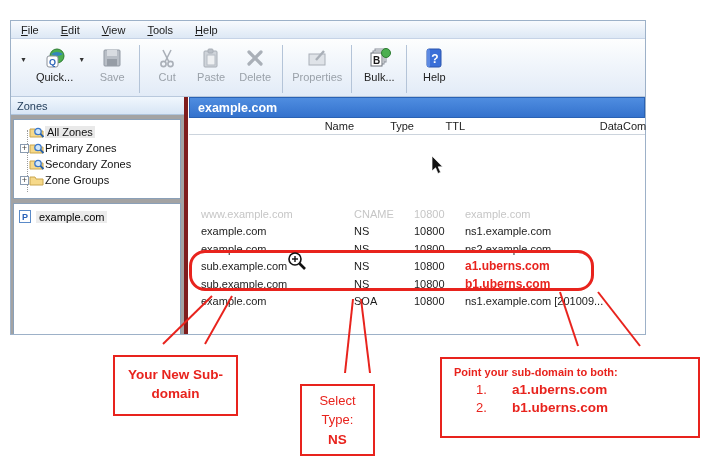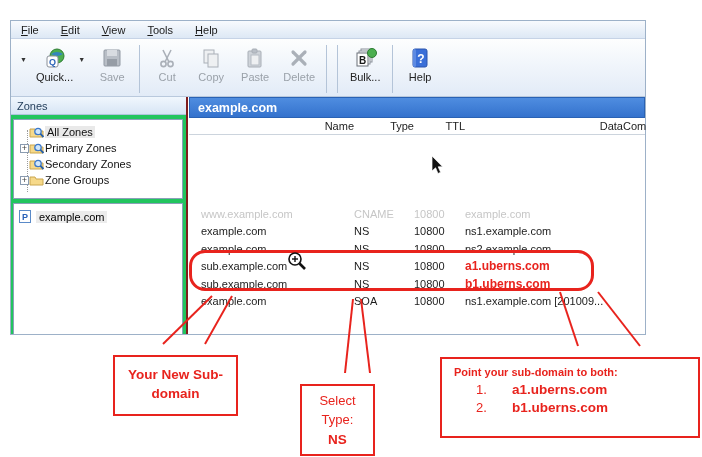--- a/index.html
+++ b/index.html
@@ -20,22 +20,22 @@
              border-bottom:1px solid #b9c9dd; display:flex; align-items:flex-start;
              padding:5px 2px 0 8px; }
   .tbtn { display:flex; flex-direction:column; align-items:center; justify-content:flex-start;
           font-size:11px; color:#222; padding:1px 4px; min-width:44px; }
   .tbtn .ticon { height:26px; display:flex; align-items:center; justify-content:center; }
   .tbtn.disabled { color:#9aa1a9; }
   .drop { font-size:7px; color:#333; margin:12px 5px 0 1px; }
   .tsep { width:1px; background:#b4c4d8; height:48px; margin:1px 5px 0 5px; }
 
   
-  .sidebar { position:absolute; left:0; top:76px; width:177px; bottom:0; background:#22c55e;
-             border-right:2px solid #7f1d1d; }
+  .sidebar { position:absolute; left:0; top:76px; width:177px; bottom:0; background:#a3a3a3;
+             border-right:4px solid #7f1d1d; }
   .zones-header { height:18px; background:linear-gradient(#f1f7fd,#d7e5f5);
                   border-bottom:1px solid #aec4dc; font-size:11px; color:#1f3a57;
                   padding:3px 0 0 6px; }
   .tree-panel { position:absolute; top:22px; left:2px; right:3px; height:80px;
                 border:1px solid #8aa0b8; background:#fff; padding-top:4px; }
   .tree-connector { position:absolute; left:13px; top:10px; height:62px; border-left:1px dotted #9a9a9a; }
   .tree-item { height:16px; display:flex; align-items:center; font-size:11px;
                color:#111; padding-left:6px; position:relative; }
   .expander { width:9px; height:9px; border:1px solid #8a9bb0; background:#fff; color:#444;
               font-size:9px; line-height:7px; text-align:center; flex:0 0 9px; }
@@ -128,48 +128,48 @@
                 <circle cx="8.5" cy="18" r="2.6"></circle>
                 <circle cx="15.5" cy="18" r="2.6"></circle>
               </g>
             </svg>
         </span>
         <span>Cut</span>
       </div>
       <div class="tbtn disabled">
         <span class="ticon">
           <svg width="24" height="24">
-              <rect x="5" y="4" width="10" height="13" fill="#eef0f2" stroke="#aab0b8"></rect>
-              <rect x="9" y="8" width="10" height="13" fill="#eef0f2" stroke="#aab0b8"></rect>
-            </svg>
-        </span>
-        <span>Copy</span>
-      </div>
-      <div class="tbtn disabled">
-        <span class="ticon">
-          <svg width="24" height="24">
               <rect x="5" y="5" width="13" height="16" rx="1" fill="#cfd4da" stroke="#a8aeb6"></rect>
               <rect x="9" y="3" width="5" height="4" rx="1" fill="#b9bfc7" stroke="#a8aeb6"></rect>
               <rect x="8" y="9" width="8" height="10" fill="#eef0f2" stroke="#b6bcc4"></rect>
             </svg>
         </span>
         <span>Paste</span>
       </div>
       <div class="tbtn disabled">
         <span class="ticon">
           <svg width="24" height="24">
               <g stroke="#aab0b8" stroke-width="3.2" stroke-linecap="round">
                 <line x1="6" y1="6" x2="18" y2="18"></line>
                 <line x1="18" y1="6" x2="6" y2="18"></line>
               </g>
             </svg>
         </span>
         <span>Delete</span>
       </div>
       <div class="tsep"></div>
+      <div class="tbtn disabled">
+        <span class="ticon">
+          <svg width="24" height="24">
+              <rect x="4" y="8" width="16" height="11" fill="#dfe3e8" stroke="#aab0b8"></rect>
+              <line x1="11" y1="14" x2="19" y2="5" stroke="#aab0b8" stroke-width="2.4"></line>
+            </svg>
+        </span>
+        <span>Properties</span>
+      </div>
       <div class="tsep"></div>
       <div class="tbtn">
         <span class="ticon">
           <svg width="24" height="24">
               <rect x="8" y="3" width="11" height="13" fill="#f4f6f8" stroke="#8a9099"></rect>
               <rect x="6" y="5" width="11" height="13" fill="#f4f6f8" stroke="#8a9099"></rect>
               <rect x="4" y="7" width="11" height="13" fill="#fff" stroke="#6a7079"></rect>
               <circle cx="19" cy="7" r="4.5" fill="#4caf50" stroke="#2e7d32"></circle>
               <text x="9.5" y="17.5" font-size="10" font-weight="bold" fill="#1a1a1a" text-anchor="middle">B</text>
             </svg>

